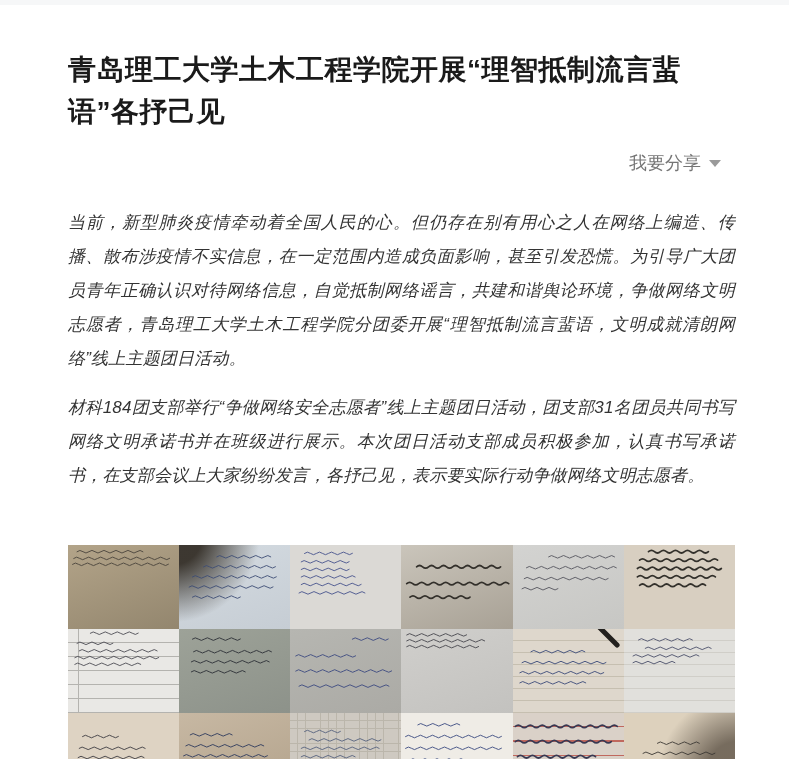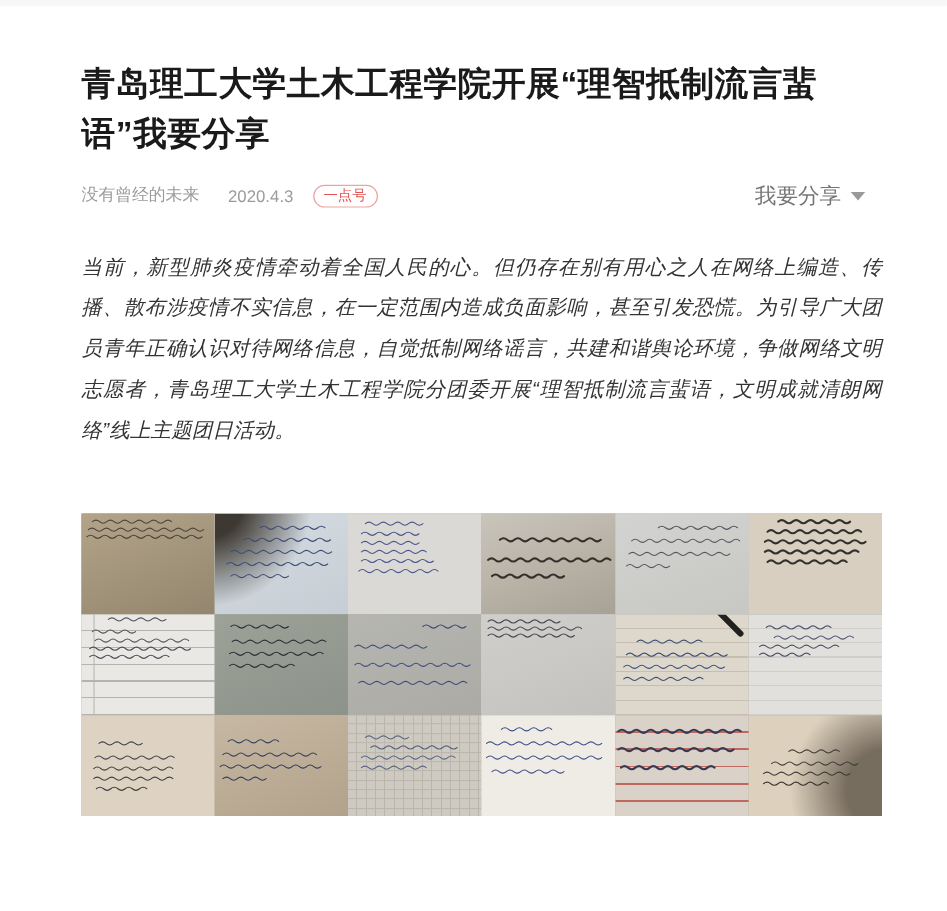--- a/index.html
+++ b/index.html
@@ -59,36 +59,32 @@
   .shade.tl{background:radial-gradient(circle at -6% -12%, rgba(48,42,34,0.92) 20%, rgba(48,42,34,0) 58%);}
   .shade.r{background:radial-gradient(circle at 104% 74%, rgba(56,46,36,0.62) 26%, rgba(56,46,36,0) 62%);}
 </style>
 </head>
 <body>
 
 <div class="top-strip"></div>
 
 <div class="content">
 
-  <h1 class="article-title">青岛理工大学土木工程学院开展“理智抵制流言蜚语”我要分享</h1>
+  <h1 class="article-title">青岛理工大学土木工程学院开展“理智抵制流言蜚语”各抒己见</h1>
 
   <div class="meta-row">
-    <div class="meta-left">
-      <span class="author">没有曾经的未来</span>
-      <span class="pub-date">2020.4.3</span>
-      <span class="badge">一点号</span>
-    </div>
     <div class="share">
       <span>我要分享</span>
       <span class="caret"></span>
     </div>
   </div>
 
   <div class="body-text">
     <p>当前，新型肺炎疫情牵动着全国人民的心。但仍存在别有用心之人在网络上编造、传播、散布涉疫情不实信息，在一定范围内造成负面影响，甚至引发恐慌。为引导广大团员青年正确认识对待网络信息，自觉抵制网络谣言，共建和谐舆论环境，争做网络文明志愿者，青岛理工大学土木工程学院分团委开展“理智抵制流言蜚语，文明成就清朗网络”线上主题团日活动。</p>
+    <p>材科184团支部举行“争做网络安全志愿者”线上主题团日活动，团支部31名团员共同书写网络文明承诺书并在班级进行展示。本次团日活动支部成员积极参加，认真书写承诺书，在支部会议上大家纷纷发言，各抒己见，表示要实际行动争做网络文明志愿者。</p>
   </div>
 
   <div class="collage">
       <div class="cell" style="background-color: rgb(179, 164, 137); background-image: linear-gradient(160deg, rgb(179, 164, 137) 0%, rgb(147, 134, 110) 100%);">
         <svg viewBox="0 0 111 84">
           <path d="M 8.9 6.7 q 3 -2.6 6 0 q 3 2.6 6 0 q 3 -2.6 6 0 q 3 2.6 6 0 q 3 -2.6 6 0 q 3 2.6 6 0 q 3 -2.6 6 0 q 3 2.6 6 0 q 3 -2.6 6 0 q 3 2.6 6 0 q 3 -2.6 6 0" fill="none" stroke="#4a443c" stroke-width="0.9" stroke-linecap="round"></path>
           <path d="M 5.6 13.4 q 3 -2.6 6 0 q 3 2.6 6 0 q 3 -2.6 6 0 q 3 2.6 6 0 q 3 -2.6 6 0 q 3 2.6 6 0 q 3 -2.6 6 0 q 3 2.6 6 0 q 3 -2.6 6 0 q 3 2.6 6 0 q 3 -2.6 6 0 q 3 2.6 6 0 q 3 -2.6 6 0 q 3 2.6 6 0 q 3 -2.6 6 0 q 3 2.6 6 0" fill="none" stroke="#4a443c" stroke-width="0.9" stroke-linecap="round"></path>
           <path d="M 4.4 19.3 q 3 -2.6 6 0 q 3 2.6 6 0 q 3 -2.6 6 0 q 3 2.6 6 0 q 3 -2.6 6 0 q 3 2.6 6 0 q 3 -2.6 6 0 q 3 2.6 6 0 q 3 -2.6 6 0 q 3 2.6 6 0 q 3 -2.6 6 0 q 3 2.6 6 0 q 3 -2.6 6 0 q 3 2.6 6 0 q 3 -2.6 6 0 q 3 2.6 6 0" fill="none" stroke="#4a443c" stroke-width="0.9" stroke-linecap="round"></path>
         </svg>
       </div>

